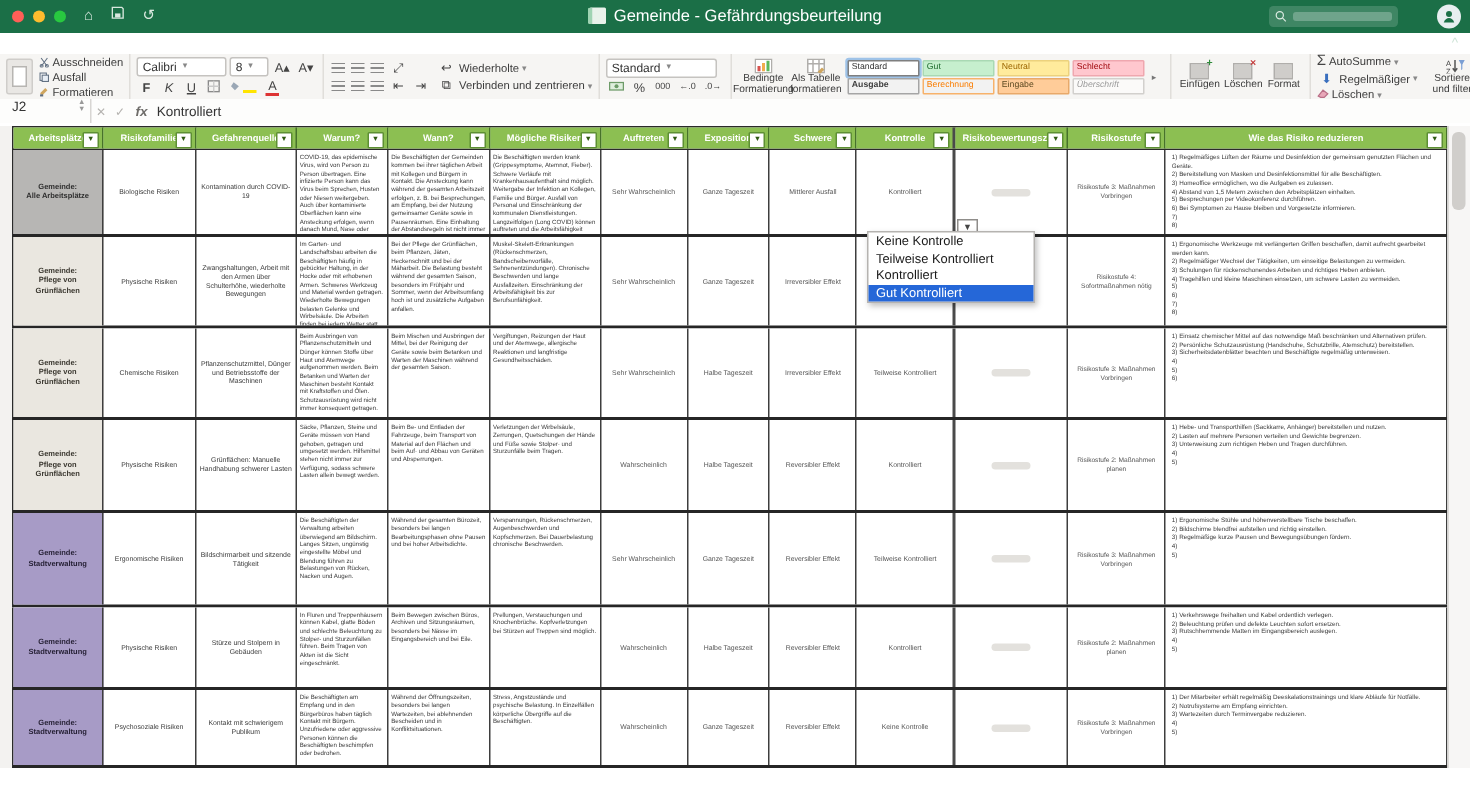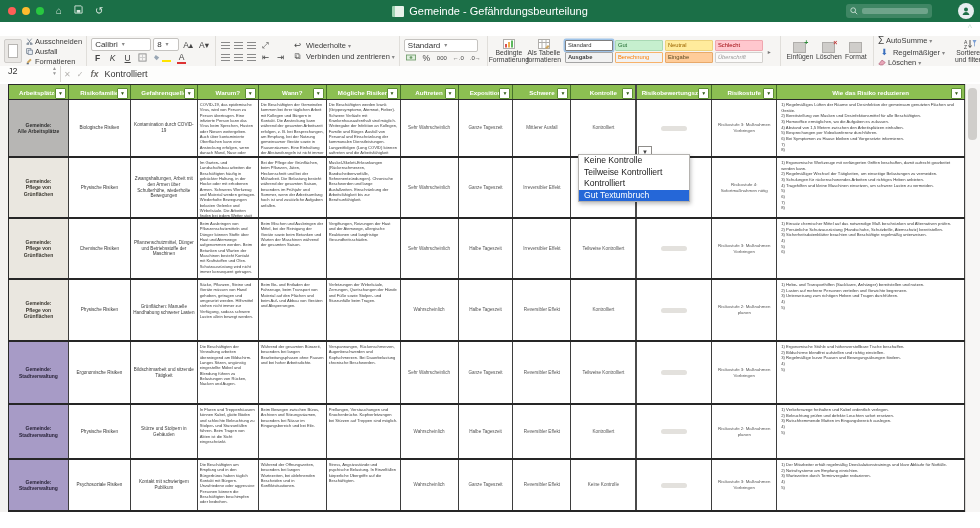--- a/index.html
+++ b/index.html
@@ -576,17 +576,17 @@
       </div>
   </div>
   <div id="vscroll" class="abs"></div>
   <div id="vthumb" class="abs"></div>
 
   <div id="valbtn" class="abs">▼</div>
   <div id="dropdown" class="abs">
       <div class="ddItem">Keine Kontrolle</div>
       <div class="ddItem">Teilweise Kontrolliert</div>
       <div class="ddItem">Kontrolliert</div>
-      <div class="ddItem sel">Gut Textumbruch</div>
+      <div class="ddItem sel">Gut Kontrolliert</div>
     </div>
 
 
 </div>
 
 </body></html>

